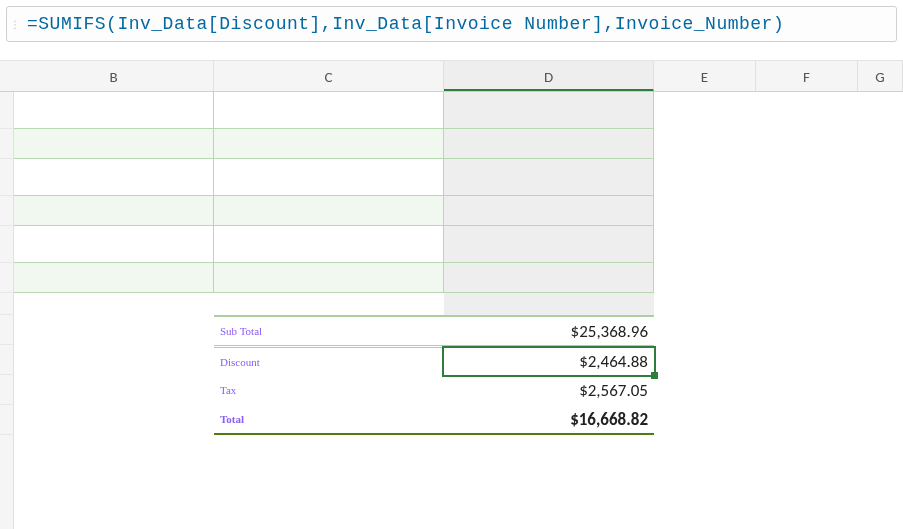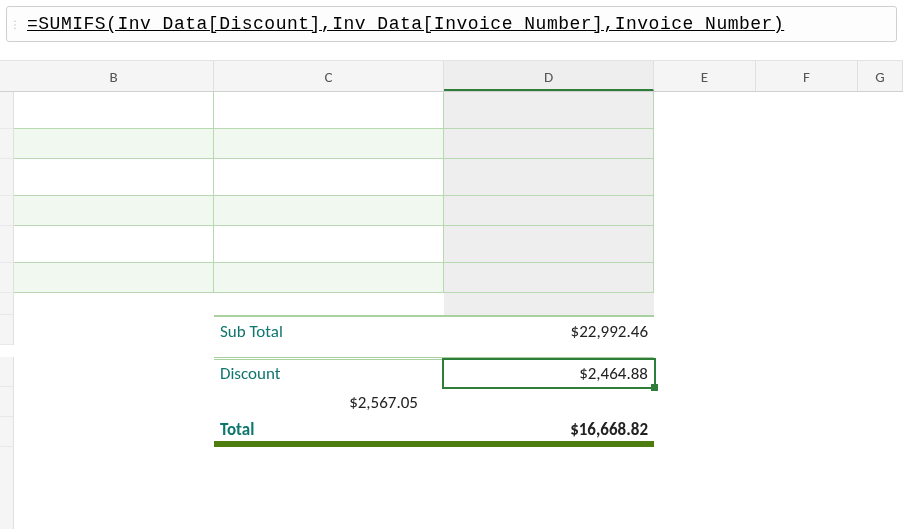--- a/index.html
+++ b/index.html
@@ -27,25 +27,24 @@
       display:flex;
       align-items:center;
       justify-content:center;
       color:#bbb;
       font-size:10px;
       cursor: ew-resize;
     }
     .formula-text {
       font-family: "Courier New", Consolas, monospace;
       font-size: 18px;
-      color: #000000;
+      color: #0369a1;
       padding-left: 6px;
       letter-spacing: 0.5px;
       white-space: pre;
-      text-decoration: underline;
     }
     .col-headers {
       display: flex;
       height: 32px;
       background: #f5f5f5;
       border-bottom: 1px solid #d0d0d0;
       border-top: 1px solid #e3e3e3;
       margin-top: 18px;
     }
     .col-headers .gutter { width: 14px; }
@@ -80,26 +79,26 @@
     
     .band { background:#f1f8f0; }
     .band .cell { border-right:1px solid #b7d8b0; border-bottom:1px solid #b7d8b0; }
     .band .cell:last-child { border-right:none !important; }
     .plain .cell.within { border-right:1px solid #b7d8b0; border-bottom:1px solid #b7d8b0; }
     .right-edge-table { border-right: none; }
     
     .summary { display:flex; height:30px; }
     .summary .gutter { width:14px; }
     .summary .col-B { }
-    .summary .label { width:230px; padding-left:6px; display:flex; align-items:center; color:#0f766e; font-size:17px; }
+    .summary .label { width:230px; padding-left:6px; display:flex; align-items:center; color:#8b5cf6; font-size:11px;font-family:Liberation Serif, serif; }
     .summary .value { width:210px; padding-right:6px; display:flex; align-items:center; justify-content:flex-end; color:#222; font-size:17px; }
     .top-thin { border-top: 2px solid #a8d19f; }
     .dbl-top { border-top: 3px double #a8d19f; }
     .bold { font-weight: bold; }
-    .bottom-line-after { border-bottom: 6px solid #4d7c0f; }
+    .bottom-line-after { border-bottom: 2px solid #4d7c0f; }
     
     .active-cell {
       position: absolute;
       border: 2px solid #2f7d3b;
       pointer-events: none;
       background: transparent;
     }
     .fill-handle {
       position:absolute;
       width:7px; height:7px;
@@ -190,38 +189,39 @@
       <div class="cell col-D"></div>
     <div class="cell col-E"></div>
       <div class="cell col-F"></div>
       <div class="cell col-G"></div>
   </div>
 
   <div class="summary">
     <div class="gutter" style="background:#f5f5f5;border-right:1px solid #e0e0e0;border-bottom:1px solid #e8e8e8;"></div>
     <div class="col-B"></div>
     <div class="label top-thin">Sub Total</div>
-    <div class="value top-thin">$22,992.46</div>
-  </div>
-
-  <div class="summary" style="position:relative;margin-top:12px;">
+    <div class="value top-thin">$25,368.96</div>
+  </div>
+
+  <div class="summary" style="position:relative;">
     <div class="gutter" style="background:#f5f5f5;border-right:1px solid #e0e0e0;border-bottom:1px solid #e8e8e8;"></div>
     <div class="col-B"></div>
     <div class="label dbl-top">Discount</div>
     <div class="value dbl-top" style="position:relative;">
       <span>$2,464.88</span>
       <div class="active-cell" style="left:-2px;top:-2px;right:-2px;bottom:-2px;">
         <div class="fill-handle"></div>
       </div>
     </div>
   </div>
 
   <div class="summary">
     <div class="gutter" style="background:#f5f5f5;border-right:1px solid #e0e0e0;border-bottom:1px solid #e8e8e8;"></div>
     <div class="col-B"></div>
+    <div class="label">Tax</div>
     <div class="value">$2,567.05</div>
   </div>
 
   <div class="summary">
     <div class="gutter" style="background:#f5f5f5;border-right:1px solid #e0e0e0;border-bottom:1px solid #e8e8e8;"></div>
     <div class="col-B"></div>
     <div class="label bold bottom-line-after">Total</div>
     <div class="value bold bottom-line-after">$16,668.82</div>
   </div>
 

